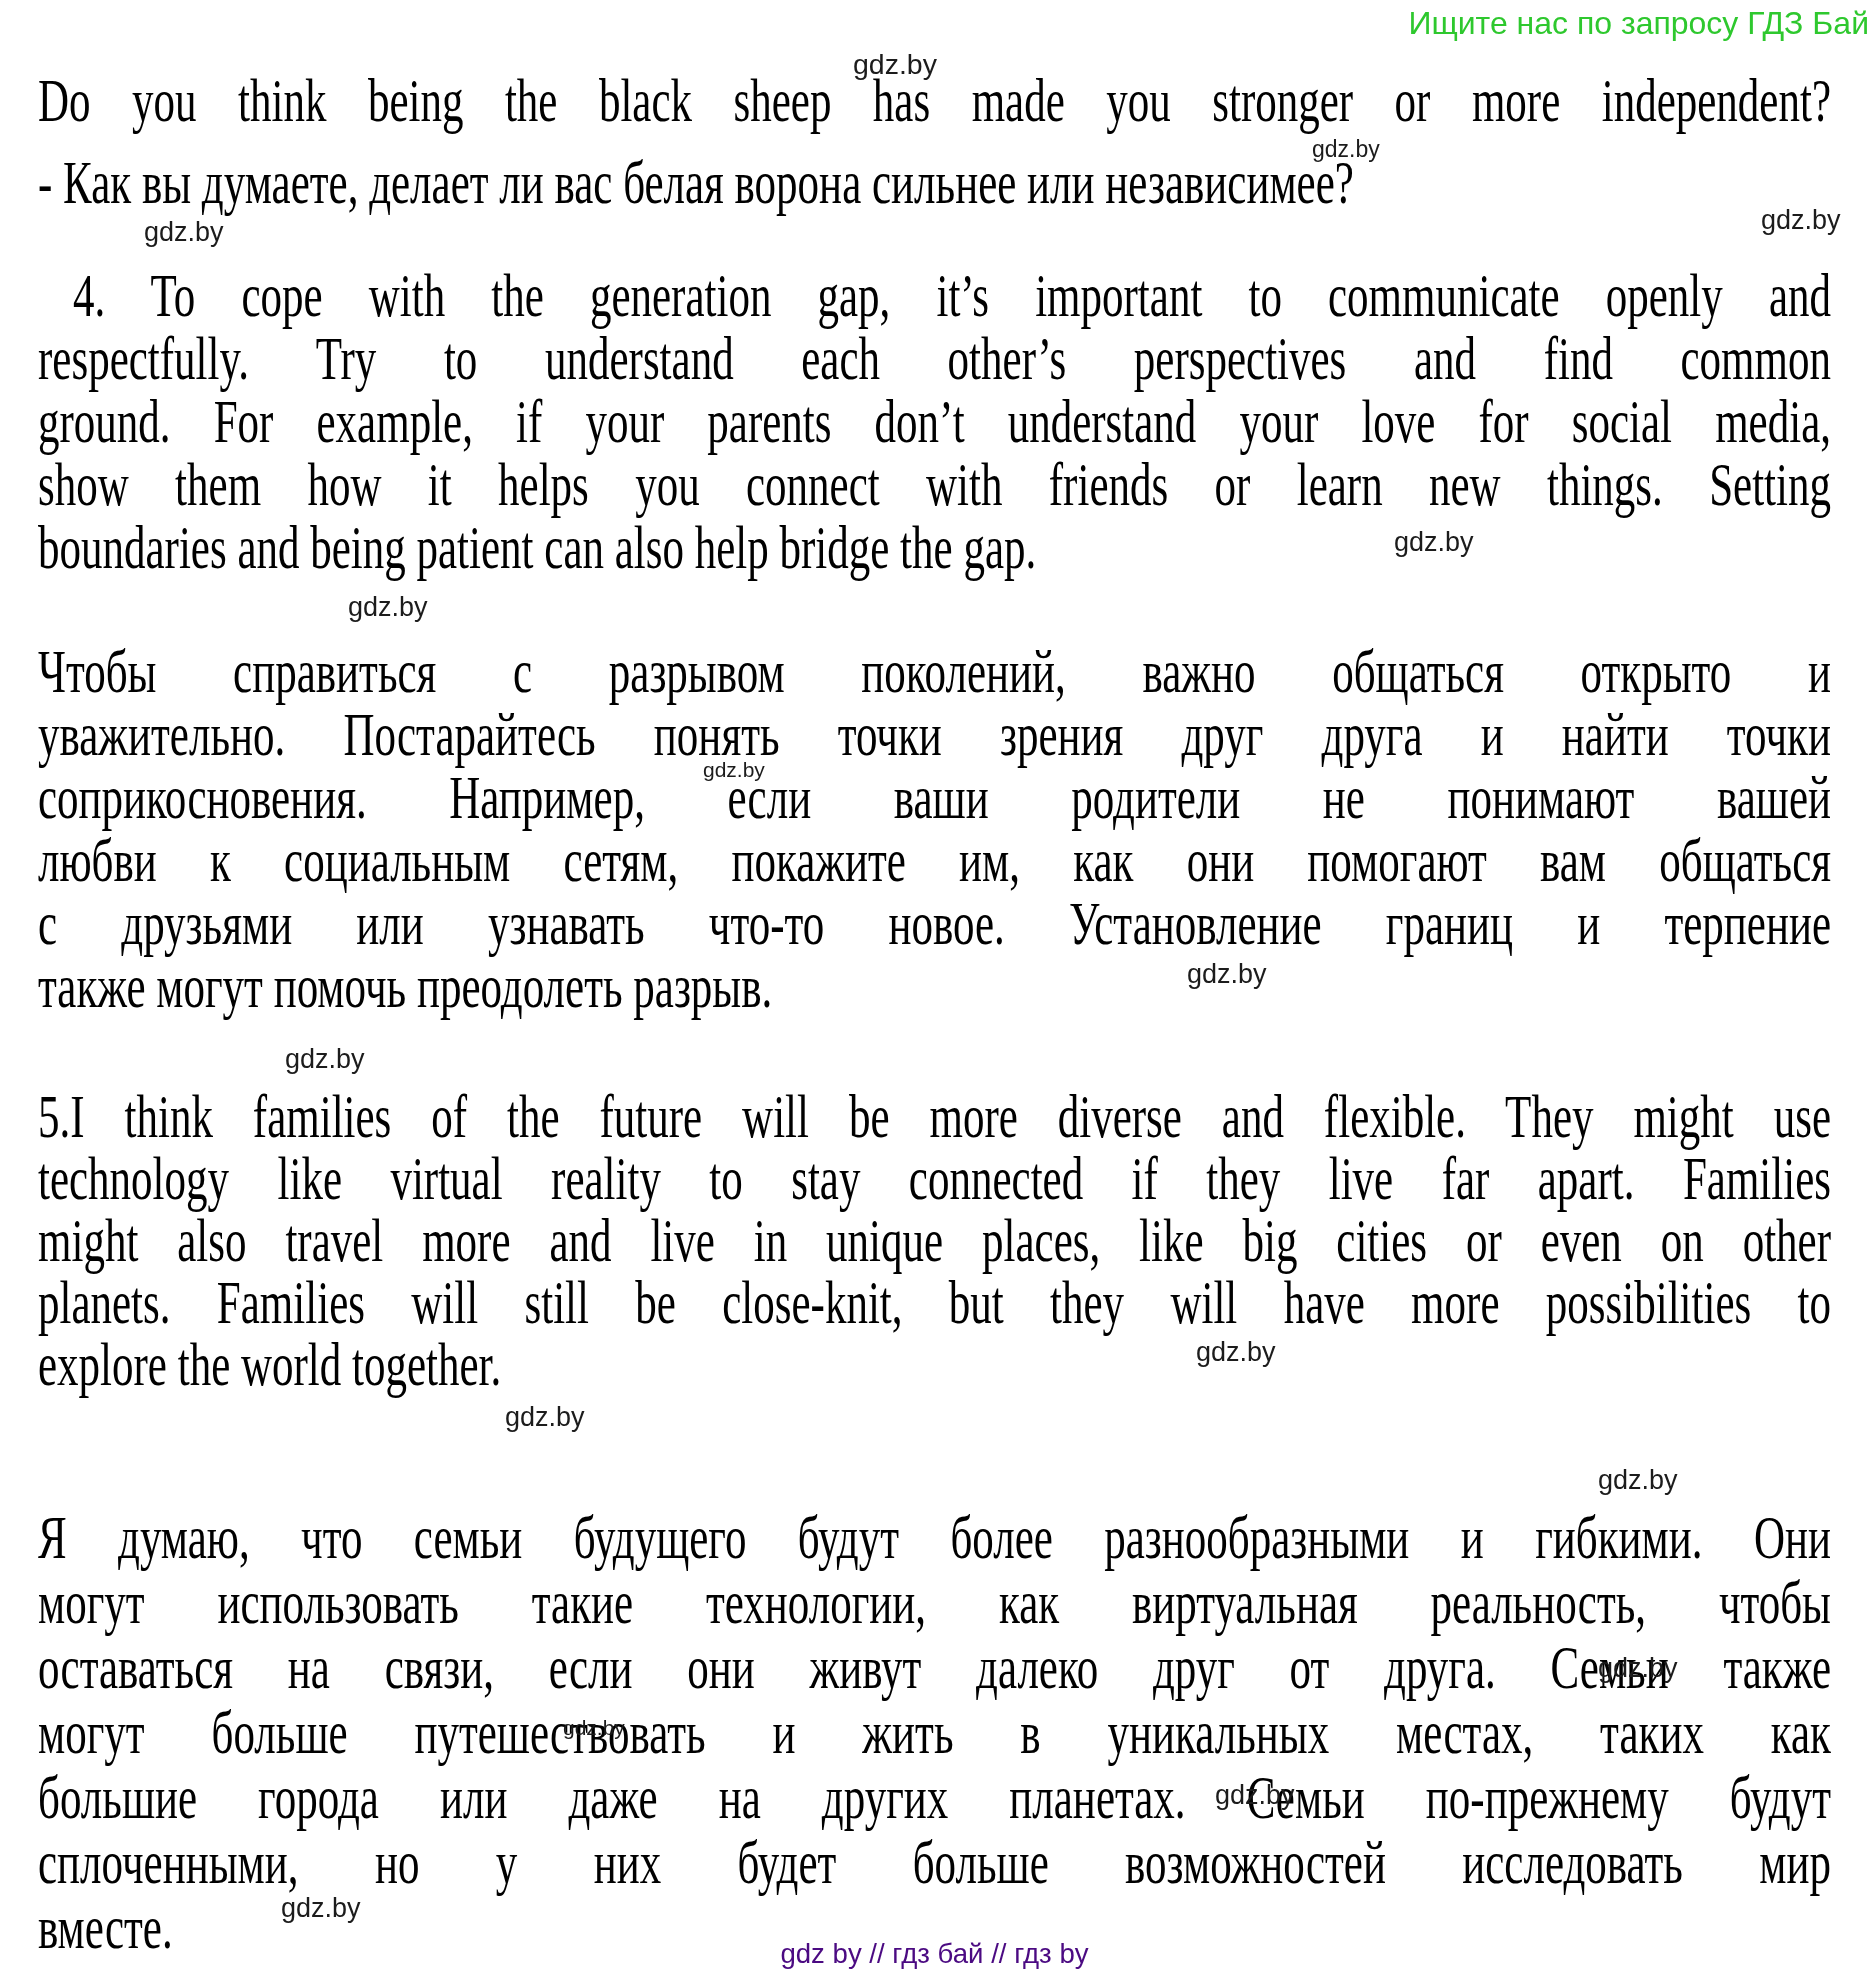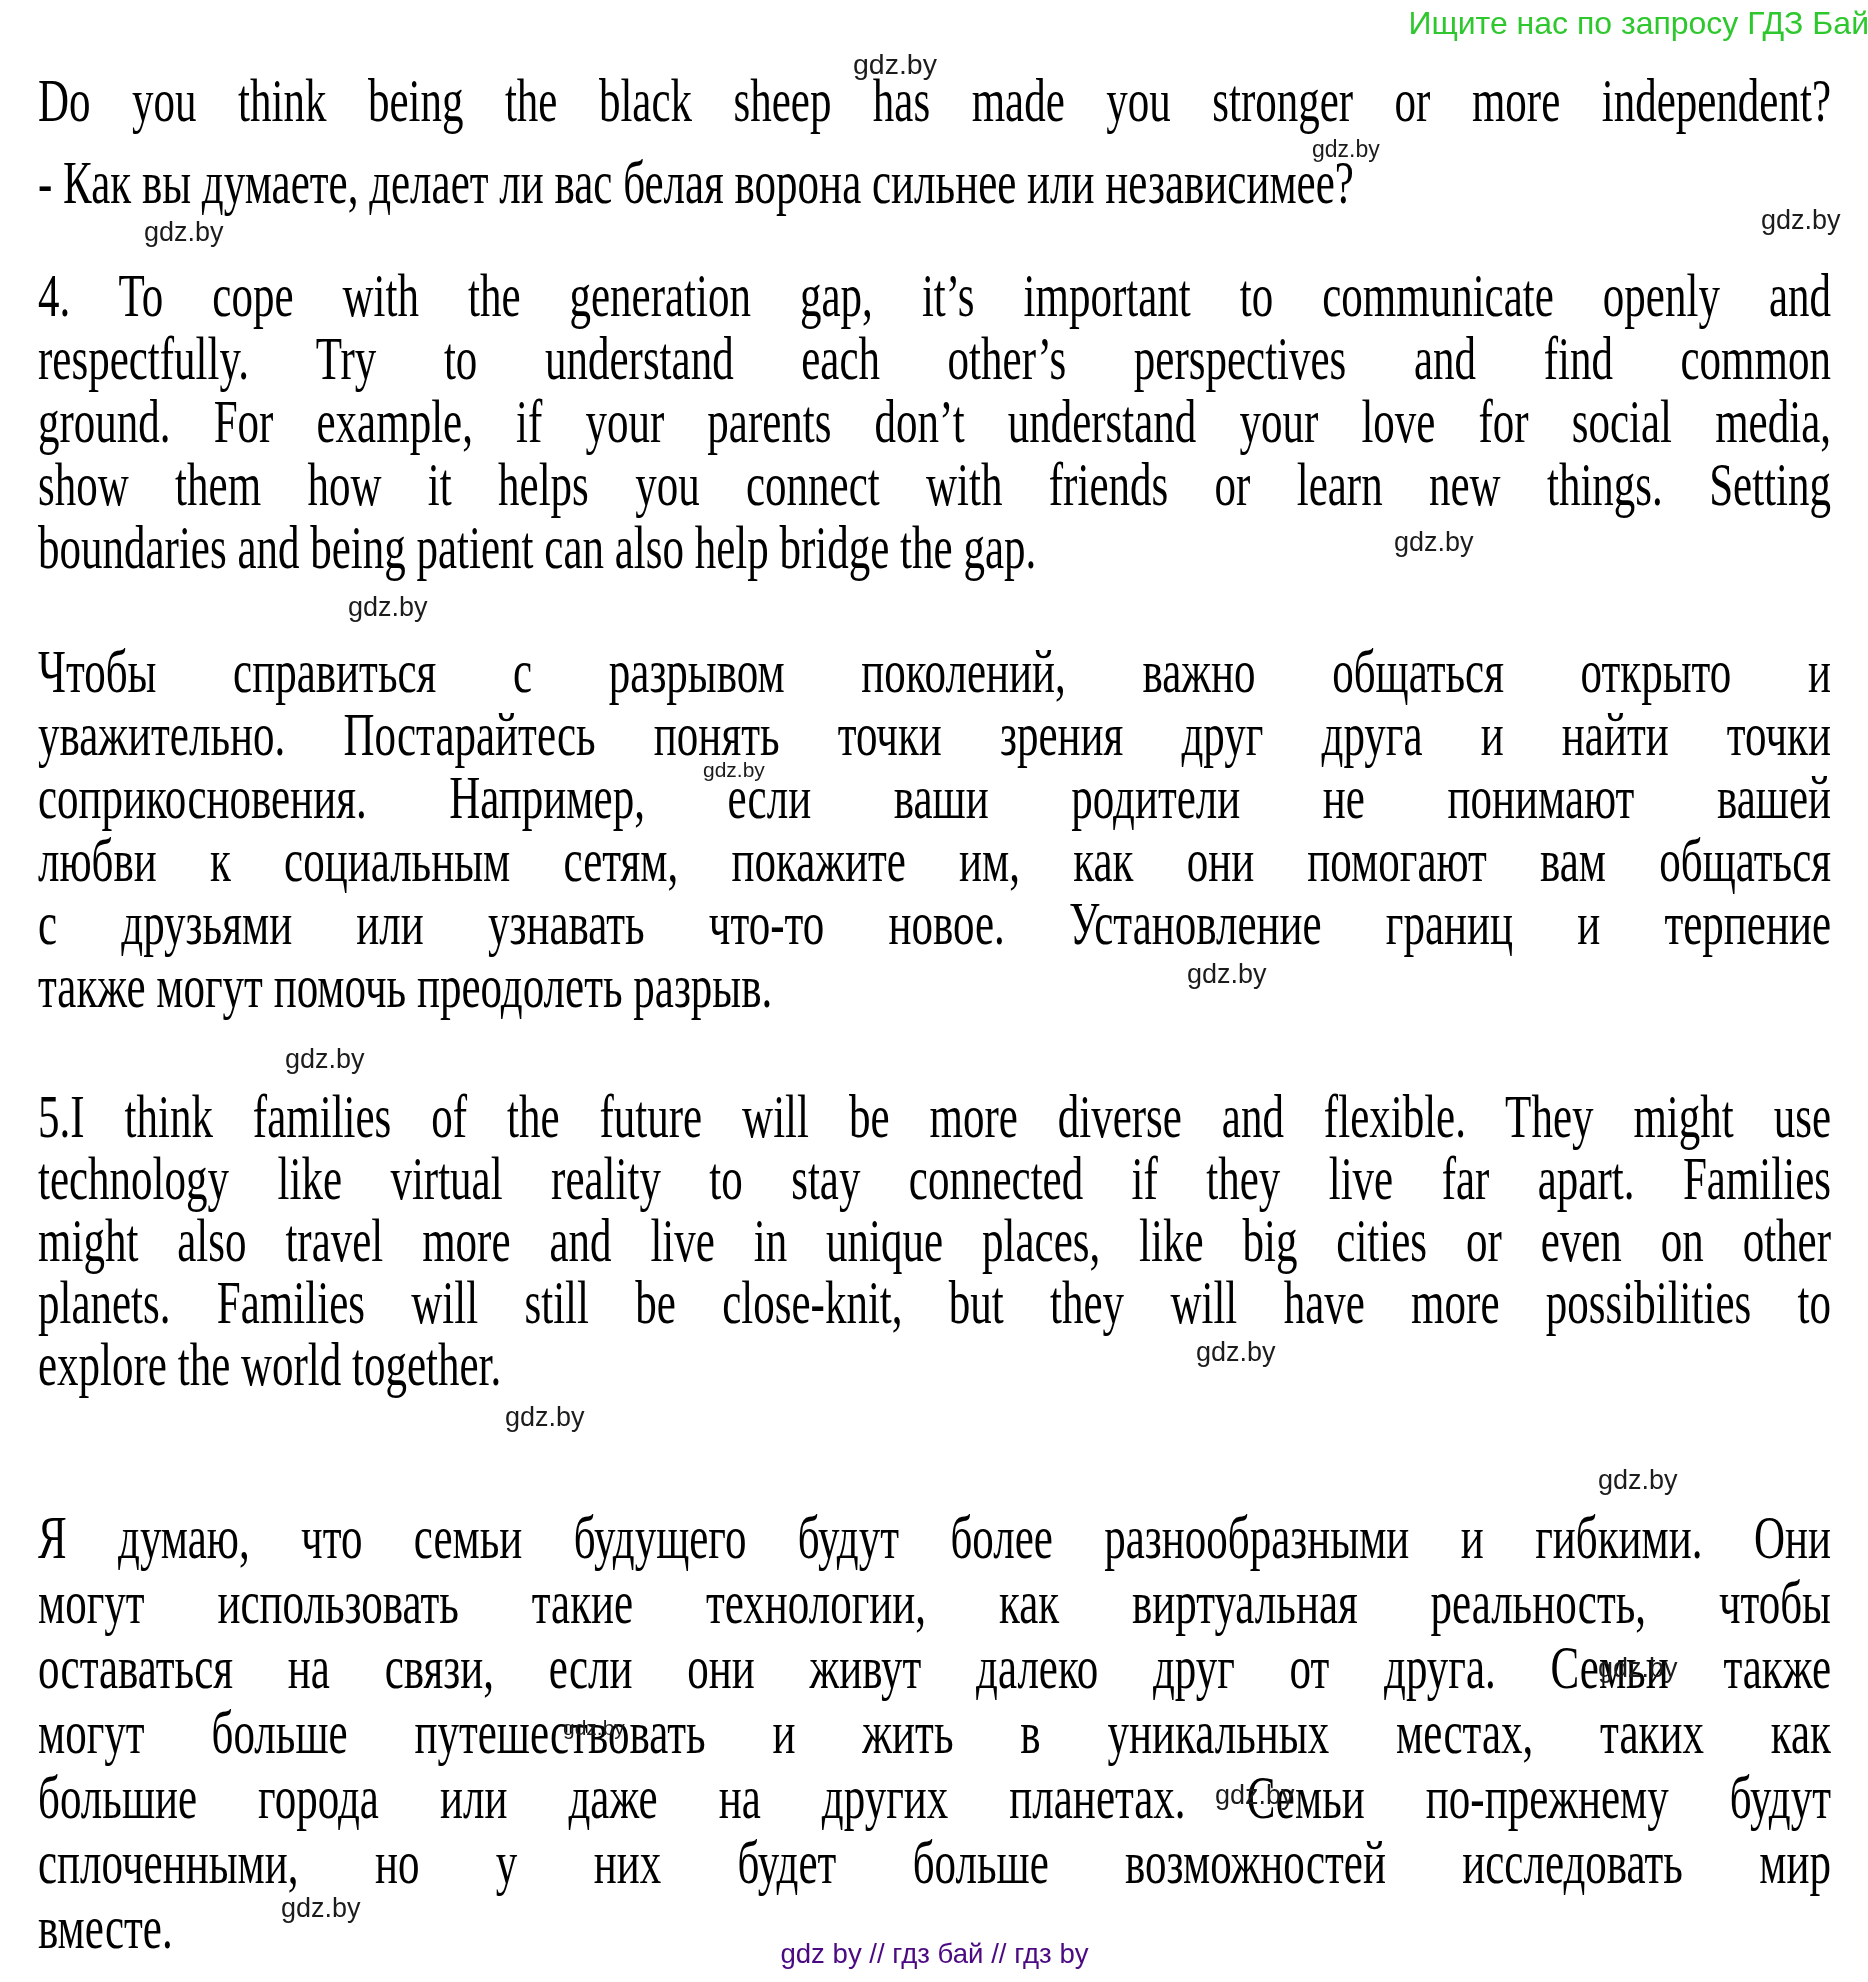--- a/index.html
+++ b/index.html
@@ -65,21 +65,21 @@
       <span style="line-height:67px;">Do you think being the black sheep has made you stronger or more independent?</span>
     </div>
   </div>
   <div class="para" style="top:156px;">
     <div class="line lastline" style="height:67px;">
       <span style="line-height:67px;">- Как вы думаете, делает ли вас белая ворона сильнее или независимее?</span>
     </div>
   </div>
 
   <div class="para" style="top:270px;">
-      <div class="line" style="height: 63px;">
+      <div class="line" style="height: 63px; margin-left: 35px;">
         <span style="line-height: 63px;">4. To cope with the generation gap, it’s important to communicate openly and</span>
       </div>
       <div class="line" style="height: 63px;">
         <span style="line-height: 63px;">respectfully. Try to understand each other’s perspectives and find common</span>
       </div>
       <div class="line" style="height: 63px;">
         <span style="line-height: 63px;">ground. For example, if your parents don’t understand your love for social media,</span>
       </div>
       <div class="line" style="height: 63px;">
         <span style="line-height: 63px;">show them how it helps you connect with friends or learn new things. Setting</span>

